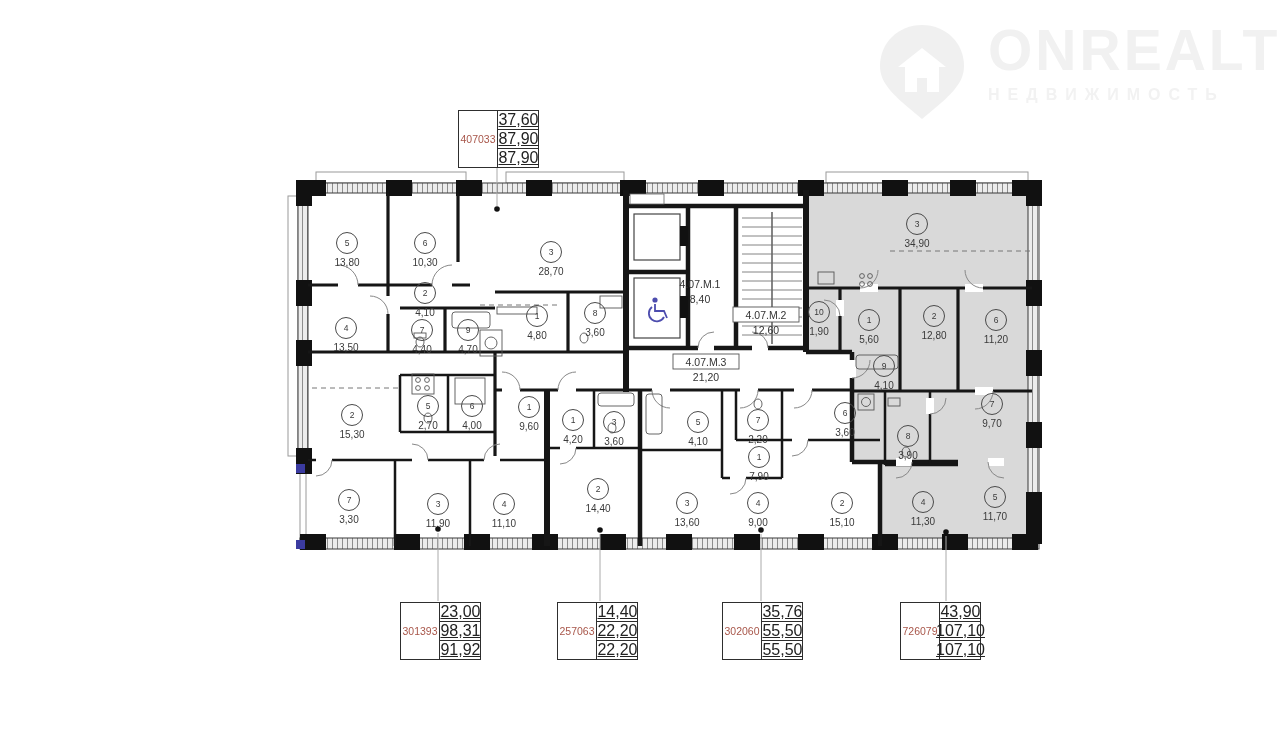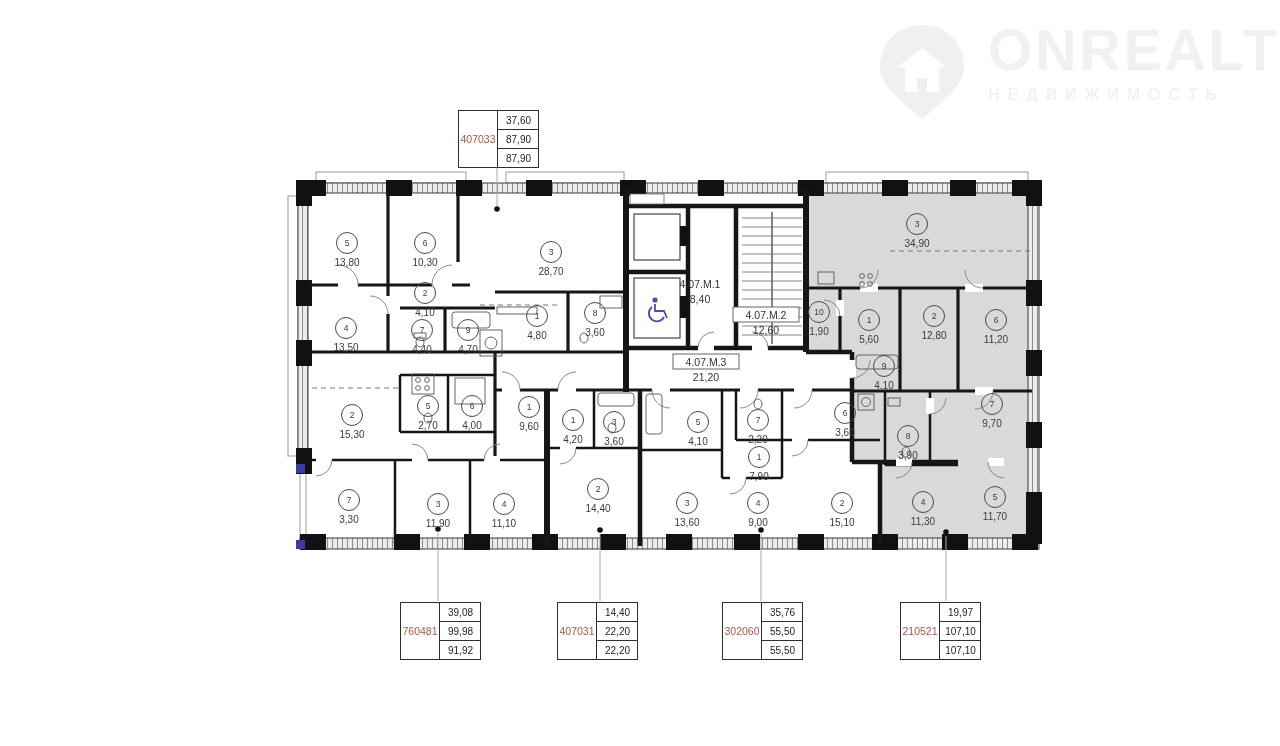--- a/index.html
+++ b/index.html
@@ -9,21 +9,21 @@
   .logo{position:absolute;left:876px;top:22px;display:flex;gap:20px;align-items:flex-start;}
   .logo .txt{display:flex;flex-direction:column;}
   .brand{font-size:57px;font-weight:bold;color:#f1f1f1;letter-spacing:3px;line-height:1.0;}
   .sub{font-size:16px;color:#f2f2f2;letter-spacing:8px;margin-top:7px;font-weight:bold;}
   
   .unit-box{position:absolute;display:grid;grid-template-columns:38px 41px;
             border:1.5px solid #2e2e2e;background:#fff;}
   .unit-box .uid{grid-row:1/4;display:flex;align-items:center;justify-content:center;
             font-size:10.5px;color:#a8564a;}
   .unit-box .val{width:41px;height:18px;display:flex;align-items:center;justify-content:center;
-            border-left:1.2px solid #2e2e2e;font-size:10px;color:#222;}
+            border-left:1.2px solid #2e2e2e;font-size:16px;color:#222;text-decoration:underline;}
   .unit-box .val.r2,.unit-box .val.r3{border-top:1.2px solid #2e2e2e;}
   svg text{font-family:"Liberation Sans",sans-serif;}
 </style>
 </head>
 <body>
 
 <div id="stage">
 
   <div class="logo">
     <svg width="92" height="98" viewBox="0 0 92 98">
@@ -439,38 +439,38 @@
   </svg>
 
   <div id="boxes-layer">
       <div class="unit-box" style="left: 458px; top: 110px;">
         <div class="uid">407033</div>
         <div class="val r1">37,60</div>
         <div class="val r2">87,90</div>
         <div class="val r3">87,90</div>
       </div>
       <div class="unit-box" style="left: 400px; top: 602px;">
-        <div class="uid">760481</div>
-        <div class="val r1">39,08</div>
-        <div class="val r2">99,98</div>
+        <div class="uid">301393</div>
+        <div class="val r1">23,00</div>
+        <div class="val r2">98,31</div>
         <div class="val r3">91,92</div>
       </div>
       <div class="unit-box" style="left: 557px; top: 602px;">
-        <div class="uid">407031</div>
+        <div class="uid">257063</div>
         <div class="val r1">14,40</div>
         <div class="val r2">22,20</div>
         <div class="val r3">22,20</div>
       </div>
       <div class="unit-box" style="left: 722px; top: 602px;">
         <div class="uid">302060</div>
         <div class="val r1">35,76</div>
         <div class="val r2">55,50</div>
         <div class="val r3">55,50</div>
       </div>
       <div class="unit-box" style="left: 900px; top: 602px;">
-        <div class="uid">210521</div>
-        <div class="val r1">19,97</div>
+        <div class="uid">726079</div>
+        <div class="val r1">43,90</div>
         <div class="val r2">107,10</div>
         <div class="val r3">107,10</div>
       </div>
     </div>
 
 </div>
 
 </body></html>

